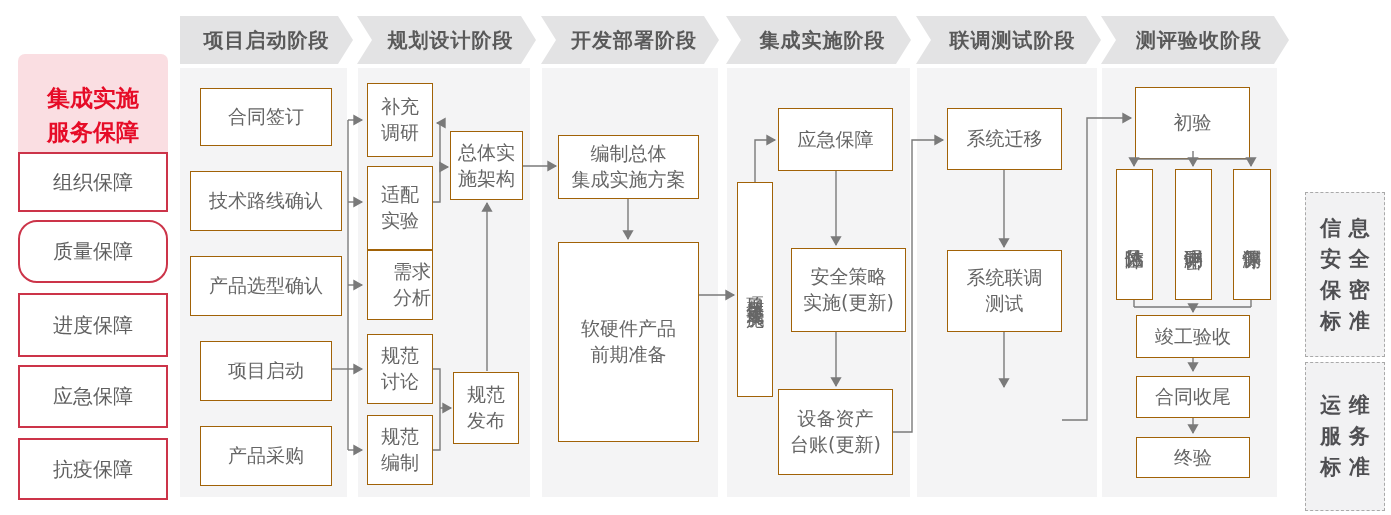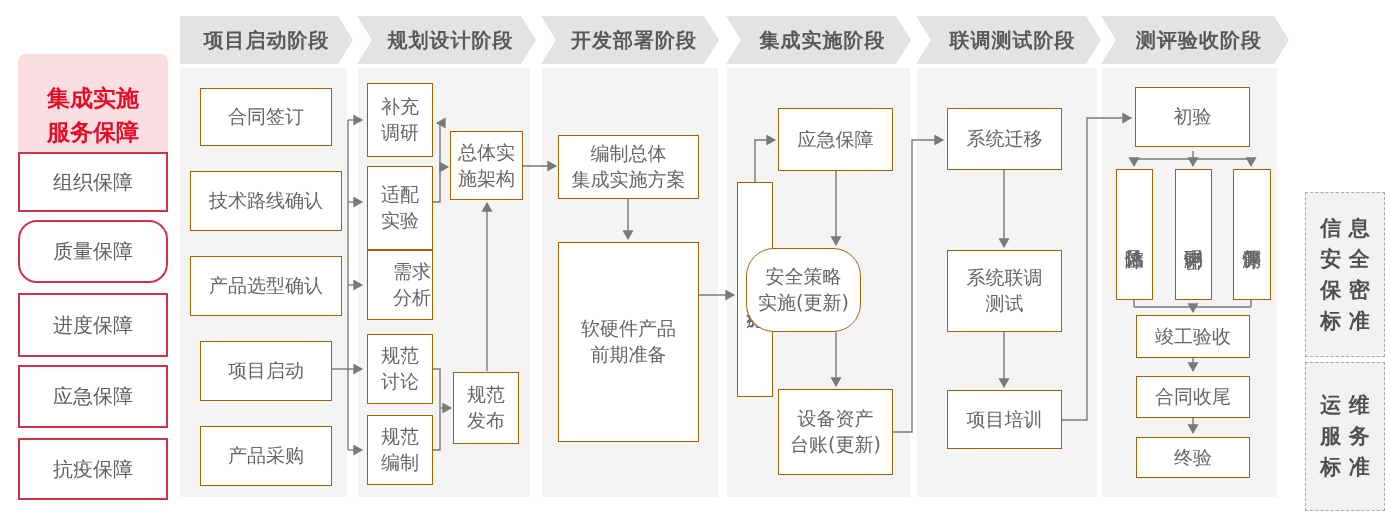--- a/index.html
+++ b/index.html
@@ -92,31 +92,30 @@
   <div class="fbox" style="left:453px;top:372px;width:66px;height:72px;">规范
 发布</div>
 
   <div class="fbox" style="left:558px;top:135px;width:141px;height:64px;">编制总体
 集成实施方案</div>
   <div class="fbox" style="left:558px;top:242px;width:141px;height:200px;">软硬件产品
 前期准备</div>
 
   <div class="fbox vbox" style="left:737px;top:182px;width:36px;height:215px;font-size:18px;">项目整体集成实施</div>
   <div class="fbox" style="left:778px;top:108px;width:115px;height:63px;">应急保障</div>
-  <div class="fbox" style="left:746px;top:248px;width:115px;height:84px;border-radius:28px;">安全策略
+  <div class="fbox" style="left:791px;top:248px;width:115px;height:84px;">安全策略
 实施(更新)</div>
   <div class="fbox" style="left:778px;top:389px;width:115px;height:86px;">设备资产
 台账(更新)</div>
 
   <div class="fbox" style="left:947px;top:108px;width:115px;height:62px;">系统迁移</div>
   <div class="fbox" style="left:947px;top:250px;width:115px;height:82px;">系统联调
 测试</div>
-  <div class="fbox" style="left:947px;top:390px;width:115px;height:59px;">项目培训</div>
 
-  <div class="fbox" style="left:1135px;top:87px;width:115px;height:60px;">初验</div>
+  <div class="fbox" style="left:1135px;top:87px;width:115px;height:72px;">初验</div>
   <div class="fbox vbox" style="left:1116px;top:169px;width:37px;height:131px;letter-spacing:0;">风险评估</div>
   <div class="fbox vbox" style="left:1175px;top:169px;width:37px;height:131px;letter-spacing:0;">密码测评</div>
   <div class="fbox vbox" style="left:1233px;top:169px;width:38px;height:131px;letter-spacing:0;">等保测评</div>
   <div class="fbox" style="left:1136px;top:315px;width:114px;height:43px;">竣工验收</div>
   <div class="fbox" style="left:1136px;top:376px;width:114px;height:42px;">合同收尾</div>
   <div class="fbox" style="left:1136px;top:437px;width:114px;height:41px;">终验</div>
 
   <div class="rbox" style="top:192px;height:165px;">信 息
 安 全
 保 密

